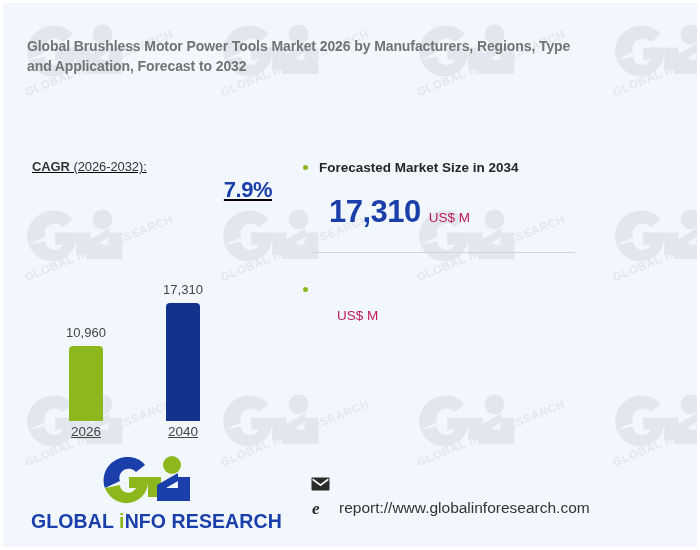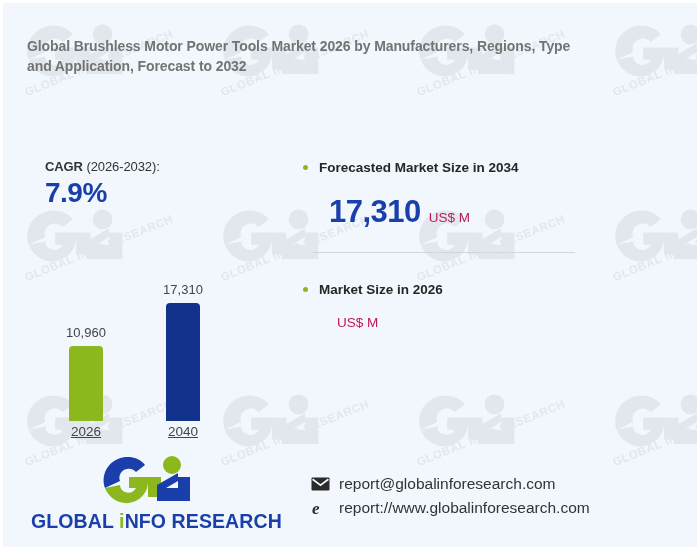--- a/index.html
+++ b/index.html
@@ -69,38 +69,40 @@
     width: 560px;
     font-size: 14px;
     font-weight: bold;
     color: #737373;
     line-height: 1.42;
     letter-spacing: -0.1px;
   }
   
   #cagr-block {
     position: absolute;
-    left: 42px;
+    left: 29px;
     top: 156px;
     width: 240px;
+    text-decoration: underline;
   }
   #cagr-label {
     font-size: 13px;
     color: #333333;
     letter-spacing: -0.1px;
   }
   #cagr-label .bold {
     font-weight: bold;
   }
   #cagr-value {
     margin-top: 3px;
-    font-size: 28px;
+    font-size: 22px;
     font-weight: bold;
     color: #1a3faa;
     letter-spacing: -0.5px;
+    text-align: right;
   }
   
   #chart {
     position: absolute;
     left: 20px;
     top: 270px;
     width: 250px;
     height: 170px;
   }
   .bar-group {
@@ -424,21 +426,20 @@
           <span class="stat-number">17,310</span>
           <span class="stat-unit">US$ M</span>
         </div>
       </div>
 
       <div id="stat-divider"></div>
 
       <div id="stat-block-2">
         <div class="stat-bullet-row">
           <span class="bullet-dot"></span>
-          <span class="stat-title">Market Size in 2026</span>
         </div>
         <div class="stat-value-row">
           <span class="stat-unit">US$ M</span>
         </div>
       </div>
 
     </div>
 
     <div id="footer-logo">
       <svg id="logo-mark" viewBox="0 0 98 52">
@@ -453,21 +454,20 @@
     </div>
 
     <div id="contact">
       <div class="contact-row">
         <span class="contact-icon">
           <svg width="19" height="14" viewBox="0 0 19 14">
             <rect x="0.5" y="0.5" width="18" height="13" rx="1" fill="#2b2b2b"></rect>
             <path d="M1.6 2.2 L9.5 8.2 L17.4 2.2" stroke="#f1f7fd" stroke-width="1.7" fill="none"></path>
           </svg>
         </span>
-        <span class="contact-text">report@globalinforesearch.com</span>
       </div>
       <div class="contact-row">
         <span class="contact-icon">
           <svg width="19" height="18" viewBox="0 0 19 18">
             <text x="1" y="15" font-family="Liberation Serif, serif" font-size="17" font-style="italic" font-weight="bold" fill="#2b2b2b">e</text>
           </svg>
         </span>
         <span class="contact-text">report://www.globalinforesearch.com</span>
       </div>
     </div>

